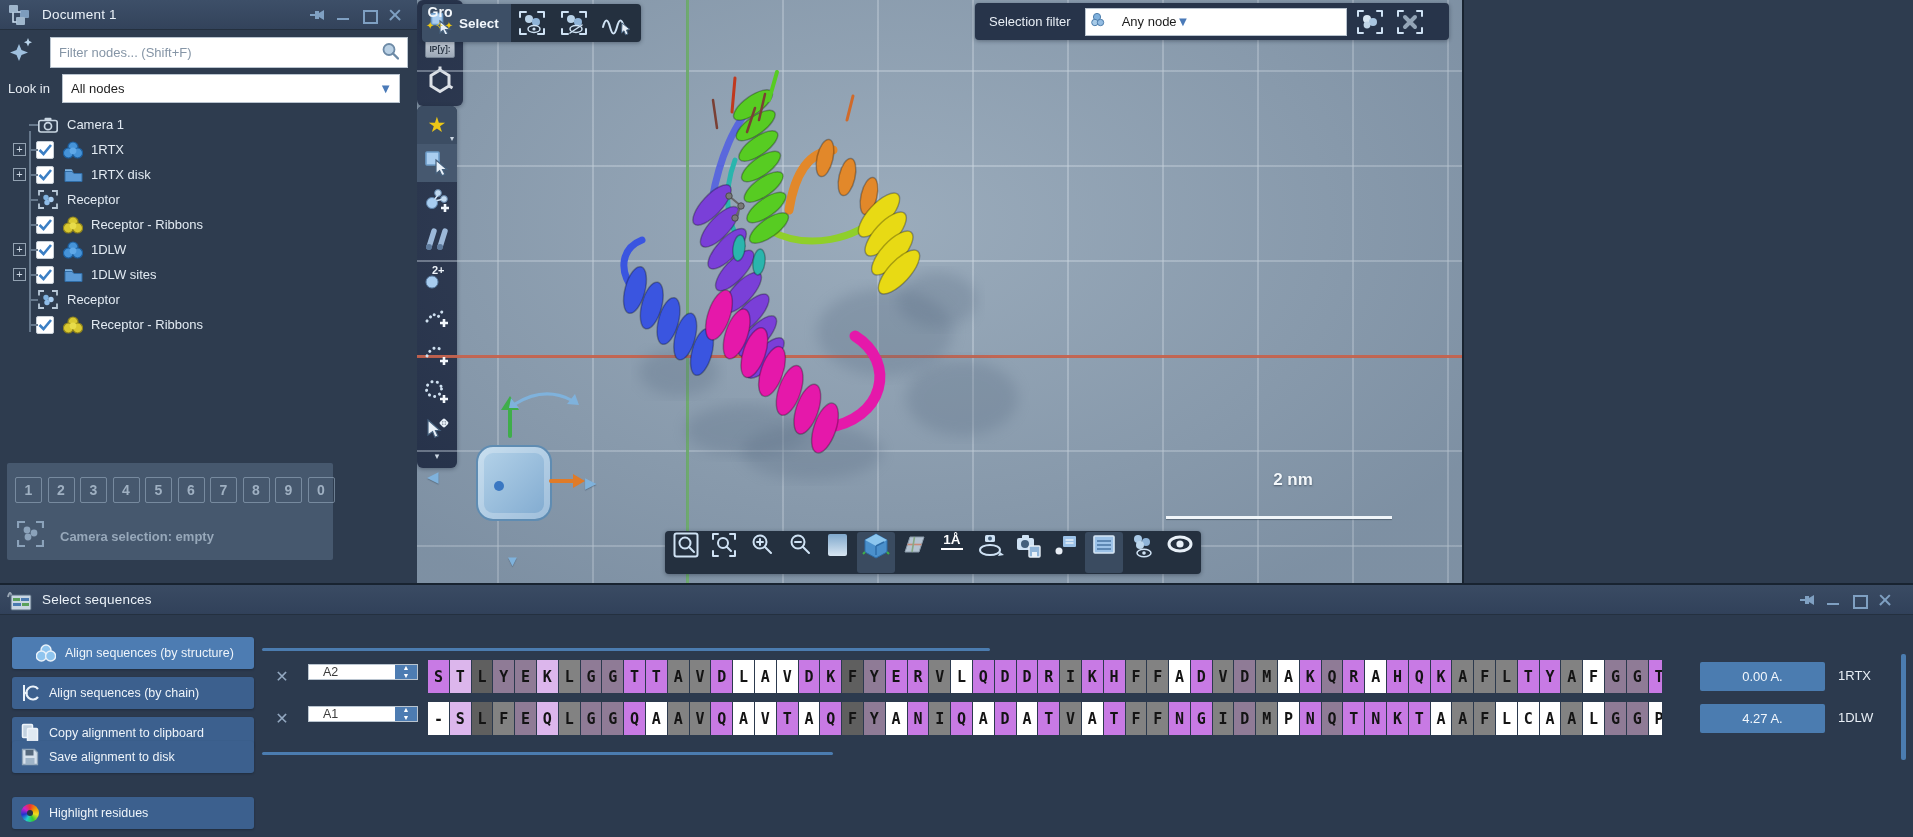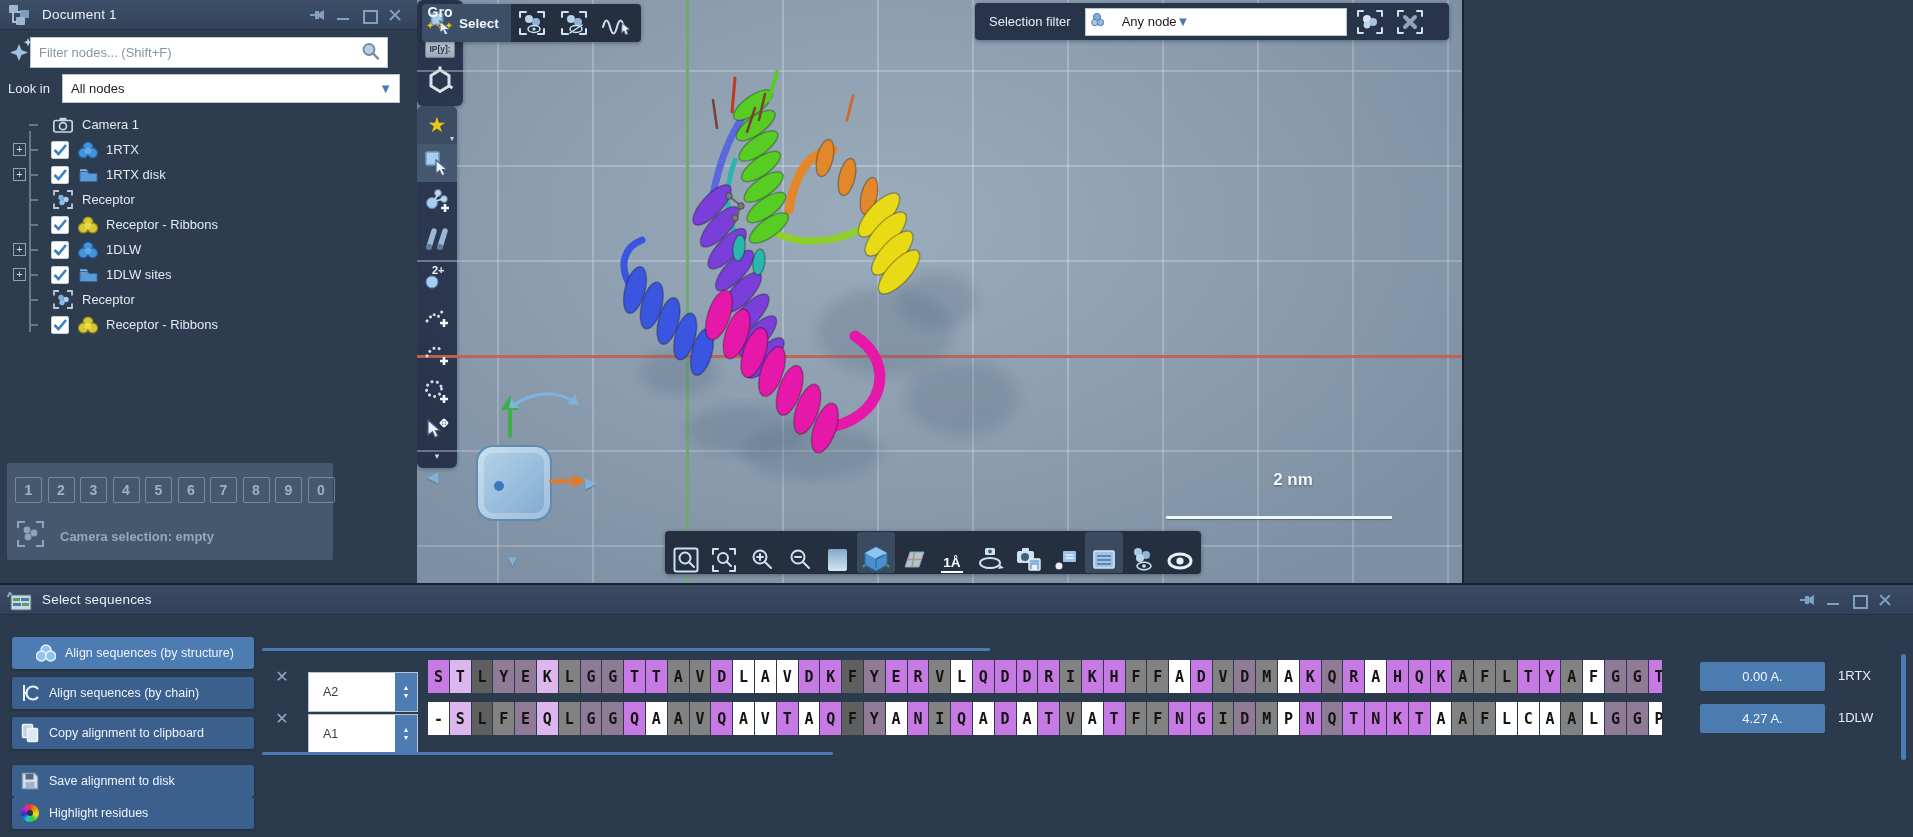--- a/index.html
+++ b/index.html
@@ -23,29 +23,29 @@
 
 
 .doc{left:0;top:0;width:417px;height:583px}
 .filter-row{position:absolute;top:33px;left:0;width:417px;height:38px}
 .sparkle{position:absolute;left:6px;top:3px;width:32px;height:30px}
 .text-input{position:absolute;background:#fff;border:1px solid #b9c4cf;display:flex;align-items:center}
 .text-input input{flex:1;border:none;outline:none;font-size:13px;color:#333;padding:0 8px;background:transparent;
   font-family:"Liberation Sans","DejaVu Sans",sans-serif}
 .text-input input::placeholder{color:#8595a6}
 .mag{flex:0 0 auto;margin-right:8px}
-.doc-filter{left:30px;top:4px;width:358px;height:31px}
+.doc-filter{left:50px;top:4px;width:358px;height:31px}
 .lookin-label{position:absolute;left:8px;top:81px;font-size:13px;color:#e6ecf2}
 .combo{position:absolute;background:#fff;border:1px solid #b9c4cf;display:flex;align-items:center;cursor:pointer}
 .doc-combo{left:62px;top:74px;width:338px;height:29px}
 .combo-val{font-size:13px;color:#1c1c1c;padding-left:8px}
 .combo-arrow{margin-left:auto;margin-right:7px;color:#4a7ab8;font-size:13px;line-height:1}
 .tree{position:absolute;left:0;top:112px;width:417px;height:346px}
 .tree-vline{position:absolute;left:29px;top:19px;width:2px;height:201px;background:#66788c}
-.tree-row{display:flex;align-items:center;height:25px;position:relative;padding-left:51px;cursor:default}
+.tree-row{display:flex;align-items:center;height:25px;position:relative;padding-left:36px;cursor:default}
 .tree-stub{position:absolute;left:29px;top:12px;width:9px;height:2px;background:#66788c}
 .expand-box{position:absolute;left:13px;top:6px;width:13px;height:13px;border:1px solid #93a2b2;background:#2e3c4f;
   color:#cdd8e4;font-size:11px;line-height:11px;text-align:center;z-index:2}
 .checkbox{width:18px;height:18px;background:#fff;border:1px solid #c8d0d8;border-radius:2px;margin-right:9px;
   display:flex;align-items:center;justify-content:center}
 .tree-icon{width:20px;height:18px;margin-right:8px;display:flex;align-items:center;justify-content:center}
 .tree-icon.noCheck{margin-left:2px;margin-right:9px}
 .tree-label{font-size:13px;color:#e2eaf2;white-space:nowrap}
 .preset-box{position:absolute;left:7px;top:463px;width:326px;height:97px;background:#46586e;border-radius:2px}
 .numbers{position:absolute;left:8px;top:14px;display:flex;gap:5.5px}
@@ -105,21 +105,21 @@
 .g-o-stem{position:absolute;left:132px;top:479px;width:26px;height:4px;background:#e07b28;border-radius:2px}
 .g-o-head{position:absolute;left:156px;top:474px;width:0;height:0;border-top:7px solid transparent;
   border-bottom:7px solid transparent;border-left:12px solid #e07b28}
 
 .scalebar-label{position:absolute;left:816px;top:470px;width:120px;text-align:center;font-size:17px;font-weight:bold;
   color:#f4f8fb;text-shadow:0 1px 2px rgba(35,50,65,.6)}
 .scalebar-line{position:absolute;left:749px;top:516px;width:226px;height:3px;background:#f0f5f9;
   box-shadow:0 1px 1px rgba(35,50,65,.45)}
 
 .bottom-bar{left:248px;top:531px;height:43px;display:flex;align-items:center;padding:0 2px}
-.tb{width:38px;height:41px;display:flex;align-items:flex-end;justify-content:center;cursor:pointer;border-radius:3px}
+.tb{width:38px;height:41px;display:flex;align-items:flex-start;justify-content:center;cursor:pointer;border-radius:3px}
 .tb.lit{background:#3a4b60}
 .ruler{font-size:13.5px;font-weight:bold;color:#fff}
 .ruler i{font-style:normal;border-bottom:2.5px solid #fff;padding:0 2px 1px 2px}
 
 
 .insp{left:1462px;top:0;width:451px;height:583px;border-left:2px solid #182330}
 .insp-filter{left:8px;top:34px;width:435px;height:31px}
 
 
 .align{left:0;top:583px;width:1913px;height:254px;background:#2c3a4e;border-top:2px solid #182330}
@@ -130,21 +130,21 @@
 .align-btn .lbl{color:#eef4fa;font-size:12.5px;white-space:nowrap}
 .align-btn .ic{width:20px;display:flex;justify-content:center}
 .wheel{width:18px;height:18px;border-radius:50%;position:relative;
   background:conic-gradient(#e33,#e90,#ed2,#3c3,#2cc,#23c,#c2c,#e33)}
 .wheel::after{content:"";position:absolute;left:6px;top:6px;width:6px;height:6px;border-radius:50%;background:#273548}
 .hline{position:absolute;height:3px;background:#4b7cb0;border-radius:2px}
 .vscroll{position:absolute;left:1901px;top:69px;width:5px;height:106px;background:#4b7cb0;border-radius:2px}
 .seq-row{position:absolute;left:0;height:33px;width:1913px}
 .row-x{position:absolute;left:272px;top:6px;width:20px;height:20px;color:#93a8c0;font-size:16px;font-weight:bold;
   display:flex;align-items:center;justify-content:center;cursor:pointer}
-.spinner{position:absolute;left:308px;top:12px;width:110px;height:40px;background:#fff;border:1px solid #b9c4cf;display:flex}
+.spinner{position:absolute;left:308px;top:4px;width:110px;height:16px;background:#fff;border:1px solid #b9c4cf;display:flex}
 .spin-val{flex:1;font-size:12.5px;color:#3c3c3c;display:flex;align-items:center;padding-left:14px}
 .spin-arrows{width:22px;background:#4d7cb2;display:flex;flex-direction:column;align-items:center;justify-content:center;
   color:#fff;font-size:7px;line-height:8px;cursor:pointer}
 .cells{position:absolute;left:428px;top:0;width:1234px;height:33px;display:flex;gap:1px;overflow:hidden}
 .cell{flex:0 0 20.8px;height:33px;display:flex;align-items:center;justify-content:center;
   font-family:"DejaVu Sans Mono","Liberation Mono",monospace;font-weight:bold;font-size:15px;color:#141414}
 .badge{position:absolute;left:1700px;top:2px;width:125px;height:29px;background:#4b7cb0;border-radius:2px;
   color:#f2f7fc;font-size:13px;display:flex;align-items:center;justify-content:center;cursor:pointer}
 .row-label{position:absolute;left:1838px;top:8px;font-size:13px;color:#e8eef5}
 
@@ -761,21 +761,21 @@
         </button>
         <button class="align-btn" style="top: 132px;">
           <span class="ic">
             <svg width="19" height="20">
               <rect x="1.5" y="1.5" width="10" height="13" rx="1" fill="#c3d2e0" stroke="#eef4fa" stroke-width="1.5"></rect>
               <rect x="6.5" y="5.5" width="10" height="13" rx="1" fill="#dfe9f2" stroke="#eef4fa" stroke-width="1.5"></rect>
             </svg>
           </span>
           <span class="lbl">Copy alignment to clipboard</span>
         </button>
-        <button class="align-btn" style="top: 180px;">
+        <button class="align-btn" style="top: 156px;">
           <span class="ic">
             <svg width="18" height="18">
               <path d="M1.5 1.5 h12 l3 3 v12 h-15 z" fill="#d6e1ec" stroke="#8fa4b8" stroke-width="1.3"></path>
               <rect x="4.5" y="2" width="8" height="5.5" fill="#55687c"></rect>
               <rect x="4.5" y="10" width="9" height="6.5" fill="#9fb4c8"></rect>
             </svg>
           </span>
           <span class="lbl">Save alignment to disk</span>
         </button>
         <button class="align-btn" style="top: 212px;">

